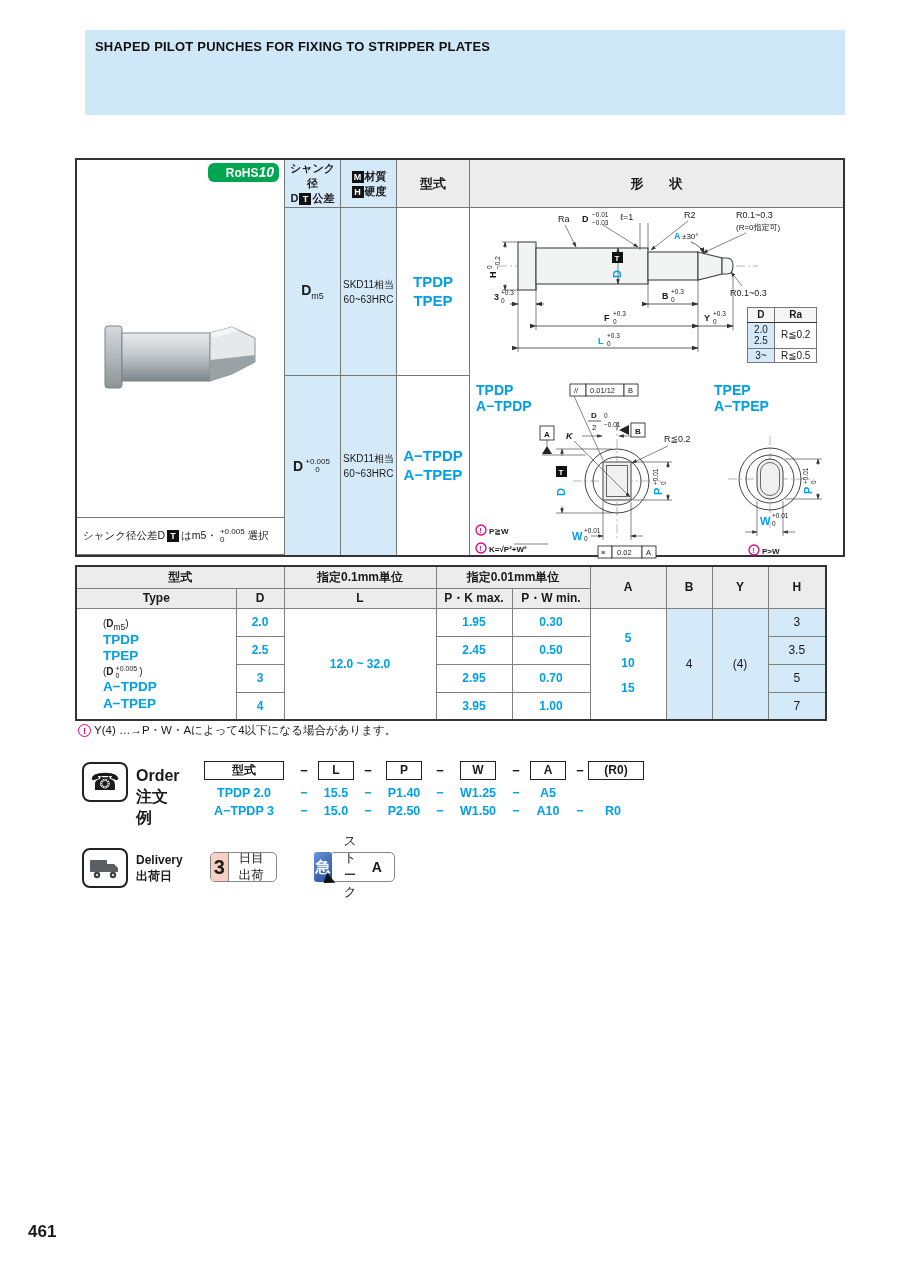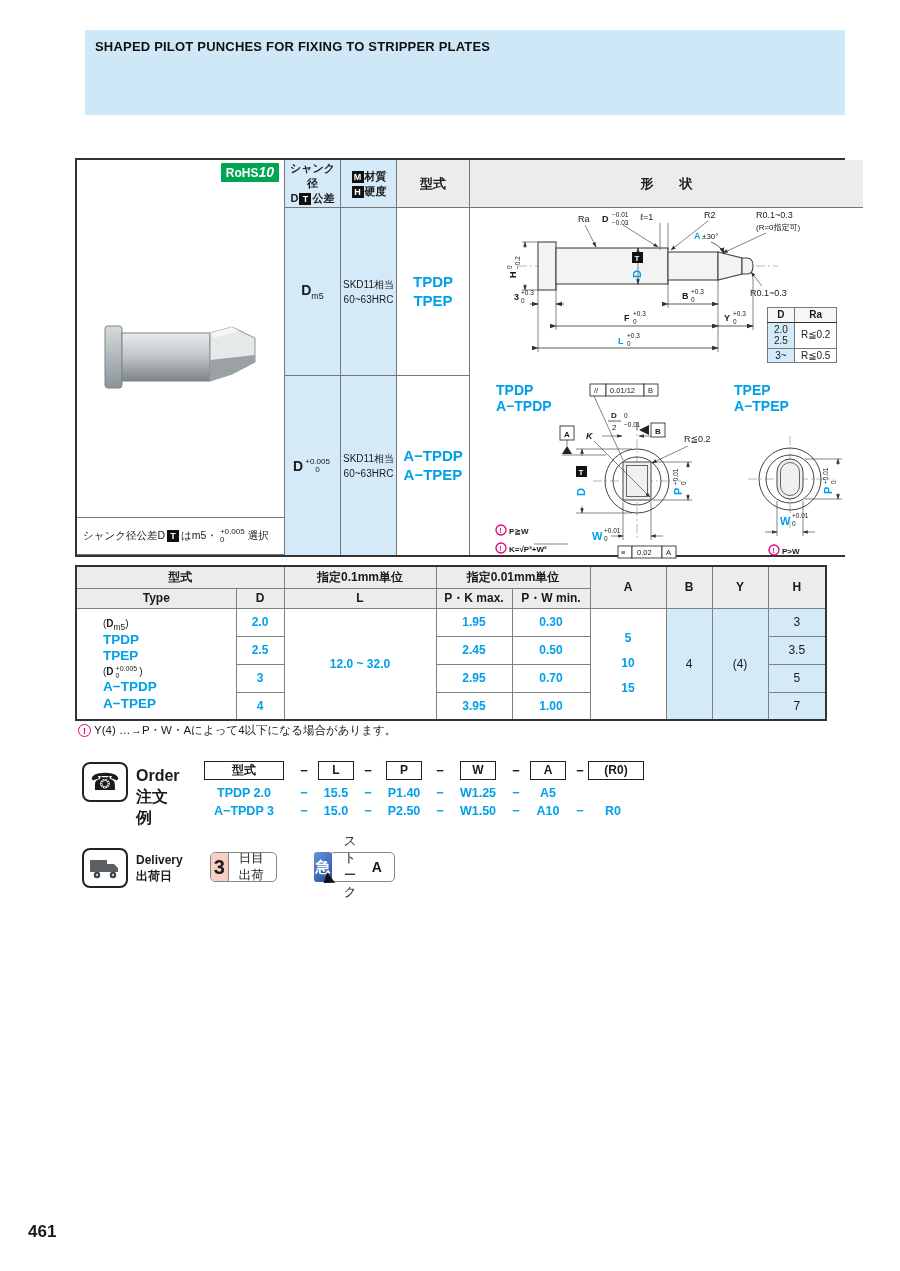--- a/index.html
+++ b/index.html
@@ -16,32 +16,32 @@
   .spec { position:absolute; left:75px; top:158px; width:770px; height:399px; border:2px solid #333; background:#fff;
           display:grid; grid-template-columns:208px 56px 56px 73px 1fr; grid-template-rows:48px 168px 1fr; }
   .spec > div { border-right:1px solid #777; border-bottom:1px solid #777; position:relative; }
   .spec .last-col { border-right:none; } .spec .last-row { border-bottom:none; }
   .cell-c { display:flex; align-items:center; justify-content:center; text-align:center; }
   .bg-lb { background:#d4eaf8; } .bg-gray { background:#ececec; }
   .hd-small { font-size:11px; font-weight:bold; line-height:1.35; }
   .hd-big { font-size:13px; font-weight:bold; }
   .photo-cell { grid-row:1/4; grid-column:1; background:#fff; }
   .rohs { position:absolute; top:3px; right:5px; background:#00a551; color:#fff; font-weight:bold; font-size:12px;
-          padding:1px 5px 2px 5px; border-radius:1px; }
+          padding:1px 5px 2px 18px; border-radius:6px; }
   .rohs b { font-size:14px; font-style:italic; }
   .photo-wrap { position:absolute; left:12px; top:140px; }
   .shank-note { position:absolute; left:0; bottom:0; width:100%; height:37px; border-top:1px solid #777;
                 font-size:10.5px; display:flex; align-items:center; padding-left:6px; gap:1px; }
   .sqicon { display:inline-flex; width:12px; height:12px; background:#111; color:#fff; font-size:9px; font-weight:bold;
             align-items:center; justify-content:center; margin:0 1px; flex:none; }
   .tolst { display:inline-flex; flex-direction:column; font-size:8px; line-height:8px; justify-content:center;
            vertical-align:middle; margin:0 2px; font-weight:normal; }
   .model-blue { color:#00a0e9; font-weight:bold; font-size:15px; line-height:1.25; text-align:center; }
   .mat-cell { font-size:10px; line-height:1.5; }
-  .shape-body { grid-row:2/4; grid-column:5; background:#fff;margin-left:20px; }
+  .shape-body { grid-row:2/4; grid-column:5; background:#fff; }
   .dm5 { font-size:14px; font-weight:bold; } .dm5 sub { font-size:9px; font-weight:normal; }
 
   
   .dra { position:absolute; left:277px; top:99px; border:1.5px solid #333; border-collapse:collapse; font-size:10px; }
   .dra td { border:1px solid #777; text-align:center; padding:1px 6px; line-height:1.15; }
   .dra .h td { font-weight:bold; background:#f6f6f6; border-bottom:1.5px solid #333; }
   .dra .dcol { background:#d4eaf8; }
 
   
   svg text { font-family:"Liberation Sans","DejaVu Sans",sans-serif; fill:#1a1a1a; font-size:9px; }

